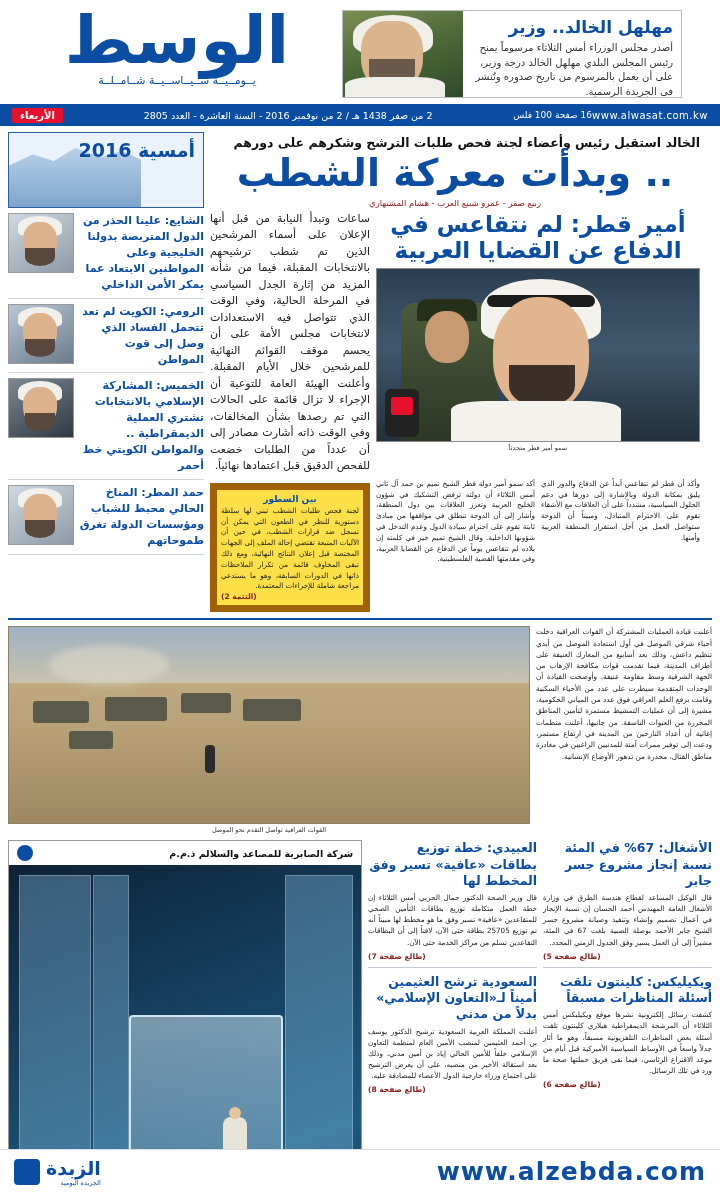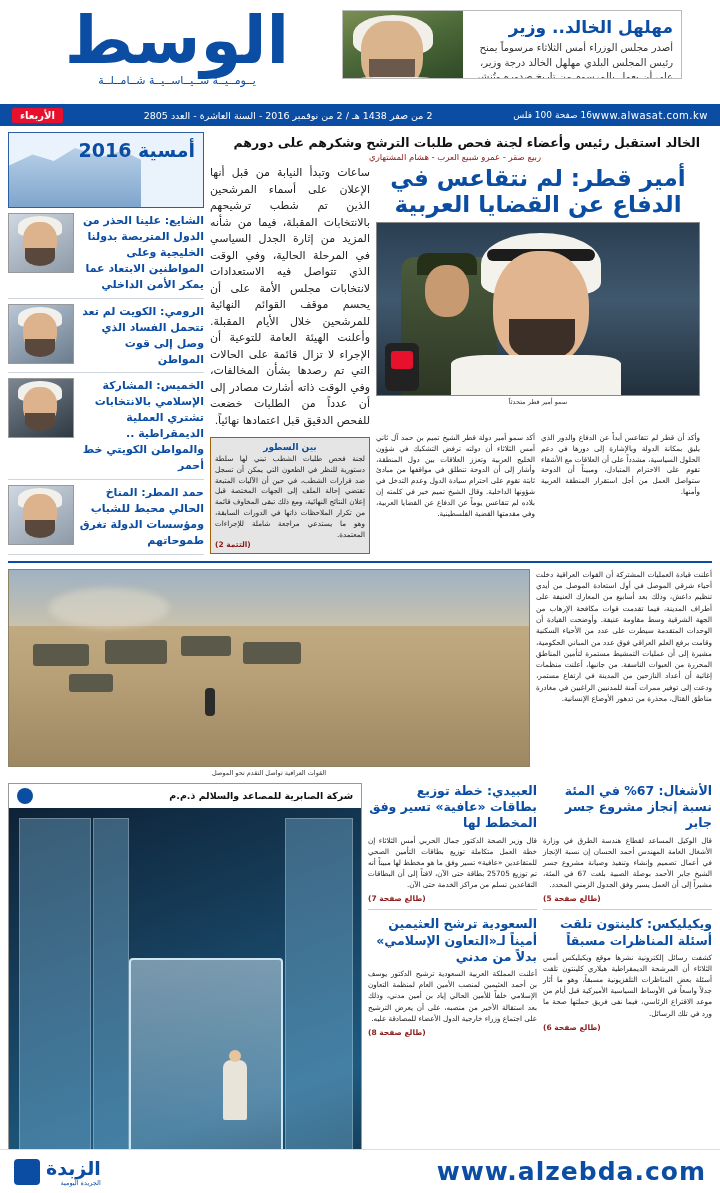--- a/index.html
+++ b/index.html
@@ -4,21 +4,21 @@
 <style>
   html,body{margin:0;padding:0;background:#ffffff;}
   body{width:720px;height:1193px;font-family:"DejaVu Sans","Liberation Sans",sans-serif;color:#111;overflow:hidden;}
   .page{position:relative;width:720px;height:1193px;background:#fff;}
 
   
   .masthead{position:relative;display:flex;flex-direction:row-reverse;align-items:flex-start;padding:10px 12px 4px 12px;height:104px;box-sizing:border-box;}
   .logo-wrap{flex:0 0 330px;text-align:center;}
   .logo-arabic{font-size:66px;line-height:62px;font-weight:bold;color:#0b4da2;letter-spacing:-2px;}
   .logo-sub{font-size:11px;color:#0b4da2;letter-spacing:3px;margin-top:2px;}
-  .promo-box{flex:0 0 340px;border:1px solid #bbb;display:flex;flex-direction:row-reverse;height:69px;box-sizing:border-box;overflow:hidden;}
+  .promo-box{flex:0 0 340px;border:1px solid #bbb;display:flex;flex-direction:row-reverse;height:88px;box-sizing:border-box;overflow:hidden;}
   .promo-text{flex:1;padding:6px 8px;text-align:right;}
   .promo-title{font-size:17px;font-weight:bold;color:#0b4da2;margin-bottom:4px;}
   .promo-body{font-size:10px;line-height:1.45;color:#333;}
   .promo-photo{flex:0 0 120px;background:linear-gradient(160deg,#7c8f53 0%,#4e6b3a 45%,#2f4a27 100%);position:relative;}
   .promo-photo .face{position:absolute;left:18px;top:10px;width:62px;height:70px;border-radius:40% 40% 45% 45%;background:#d9b48c;}
   .promo-photo .headdress{position:absolute;left:10px;top:4px;width:80px;height:40px;border-radius:50% 50% 30% 30%;background:#f1efe8;}
   .promo-photo .beard{position:absolute;left:26px;top:48px;width:46px;height:30px;border-radius:0 0 50% 50%;background:#6b5a4b;}
   .promo-photo .robe{position:absolute;left:2px;top:66px;width:100px;height:26px;background:#efeee9;border-radius:30% 30% 0 0;}
 
   
@@ -63,21 +63,21 @@
   .photo-qatar .beard2{position:absolute;right:124px;top:96px;width:66px;height:42px;border-radius:0 0 50% 50%;background:#3c2f27;}
   .photo-qatar .thobe{position:absolute;right:78px;top:132px;width:170px;height:44px;background:#f4f2ec;border-radius:20% 20% 0 0;}
   .photo-qatar .soldier{position:absolute;left:24px;top:34px;width:96px;height:138px;background:linear-gradient(180deg,#4b5b3c,#2d3725);border-radius:14px 14px 0 0;}
   .photo-qatar .soldier-face{position:absolute;left:48px;top:42px;width:44px;height:52px;border-radius:45%;background:#c89a72;}
   .photo-qatar .cap{position:absolute;left:40px;top:30px;width:60px;height:22px;background:#263019;border-radius:10px 10px 0 0;}
   .photo-qatar .mic{position:absolute;left:8px;top:120px;width:34px;height:48px;background:#222;border-radius:6px;}
   .photo-qatar .mic b{position:absolute;left:6px;top:8px;width:22px;height:18px;background:#e8112d;display:block;border-radius:3px;}
   .cap-line{font-size:6.5px;color:#333;text-align:center;padding-top:2px;}
 
   .small-caption{font-size:7.2px;line-height:1.5;text-align:justify;color:#222;}
-  .box-note{border:1px solid #a16207;background:#e5e5e5;padding:4px;margin-top:4px;}
+  .box-note{border:7px solid #a16207;background:#fde047;padding:4px;margin-top:4px;}
   .box-note .bt{font-size:9px;font-weight:bold;color:#0b4da2;text-align:center;margin-bottom:2px;}
   .more{font-size:7.5px;color:#8b1a1a;text-align:left;font-weight:bold;}
 
   .rule{border-top:2px solid #0b4da2;margin:6px 8px;}
 
   
   .mosul{display:flex;flex-direction:row-reverse;gap:6px;padding:0 8px;}
   .mosul-right{flex:1;}
   .mosul-head{font-size:22px;font-weight:bold;color:#0b4da2;text-align:right;padding-bottom:4px;}
   .mosul-photo{height:196px;background:linear-gradient(180deg,#cbb68f 0%,#b79f76 55%,#9d8863 100%);position:relative;overflow:hidden;border:1px solid #8c8266;}
@@ -183,20 +183,21 @@
             <div class="h"></div>
             <div class="f"></div>
             <div class="b"></div>
           </div>
         <div class="txt">حمد المطر: المناخ الحالي محبط للشباب ومؤسسات الدولة تغرق طموحاتهم</div>
       </div>
     </div>
 
     <div class="col-main">
       <div class="kicker">الخالد استقبل رئيس وأعضاء لجنة فحص طلبات الترشح وشكرهم على دورهم</div>
+      <div class="headline">.. وبدأت معركة الشطب</div>
       <div class="sub-kicker">ربيع صقر - عمرو شبيع العرب - هشام المشتهاري</div>
 
       <div class="two-col">
         <div class="leadtext">ساعات وتبدأ النيابة من قبل أنها الإعلان على أسماء المرشحين الذين تم شطب ترشيحهم بالانتخابات المقبلة، فيما من شأنه المزيد من إثارة الجدل السياسي في المرحلة الحالية، وفي الوقت الذي تتواصل فيه الاستعدادات لانتخابات مجلس الأمة على أن يحسم موقف القوائم النهائية للمرشحين خلال الأيام المقبلة.
 
 وأعلنت الهيئة العامة للتوعية أن الإجراء لا تزال قائمة على الحالات التي تم رصدها بشأن المخالفات، وفي الوقت ذاته أشارت مصادر إلى أن عدداً من الطلبات خضعت للفحص الدقيق قبل اعتمادها نهائياً.</div>
         <div class="lead-right">
           <div class="head2">أمير قطر: لم نتقاعس في الدفاع عن القضايا العربية</div>
           <div class="photo-qatar">
             <div class="soldier"></div>

